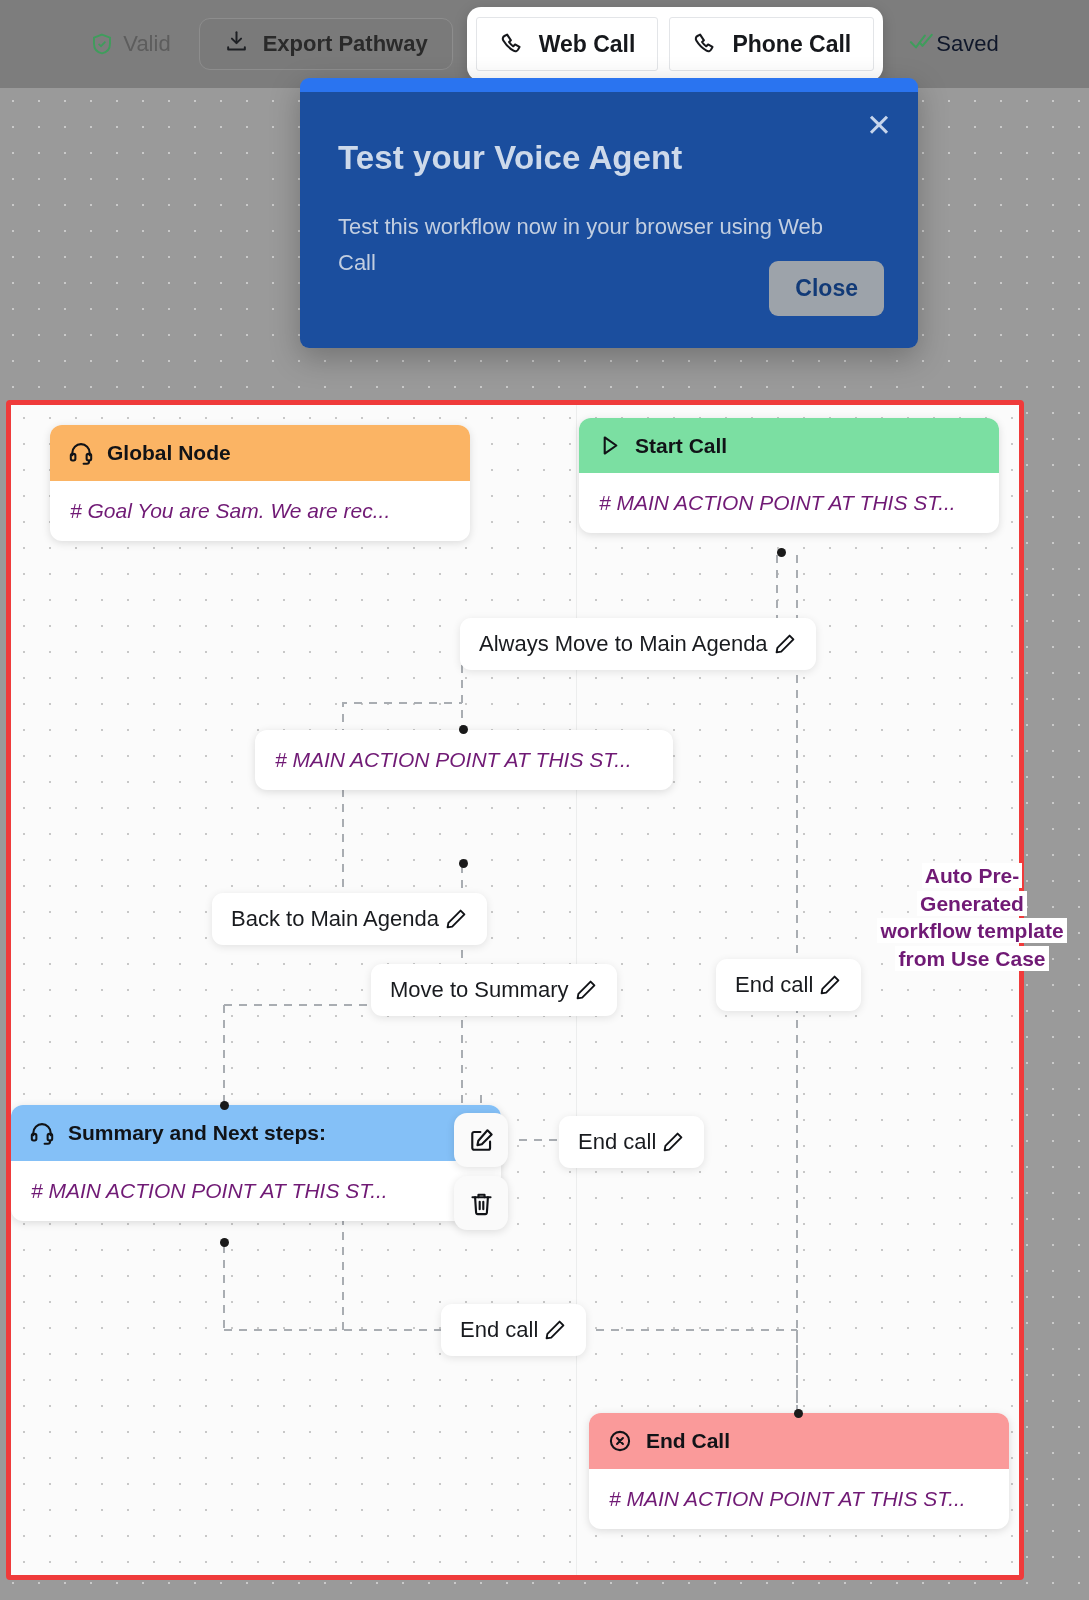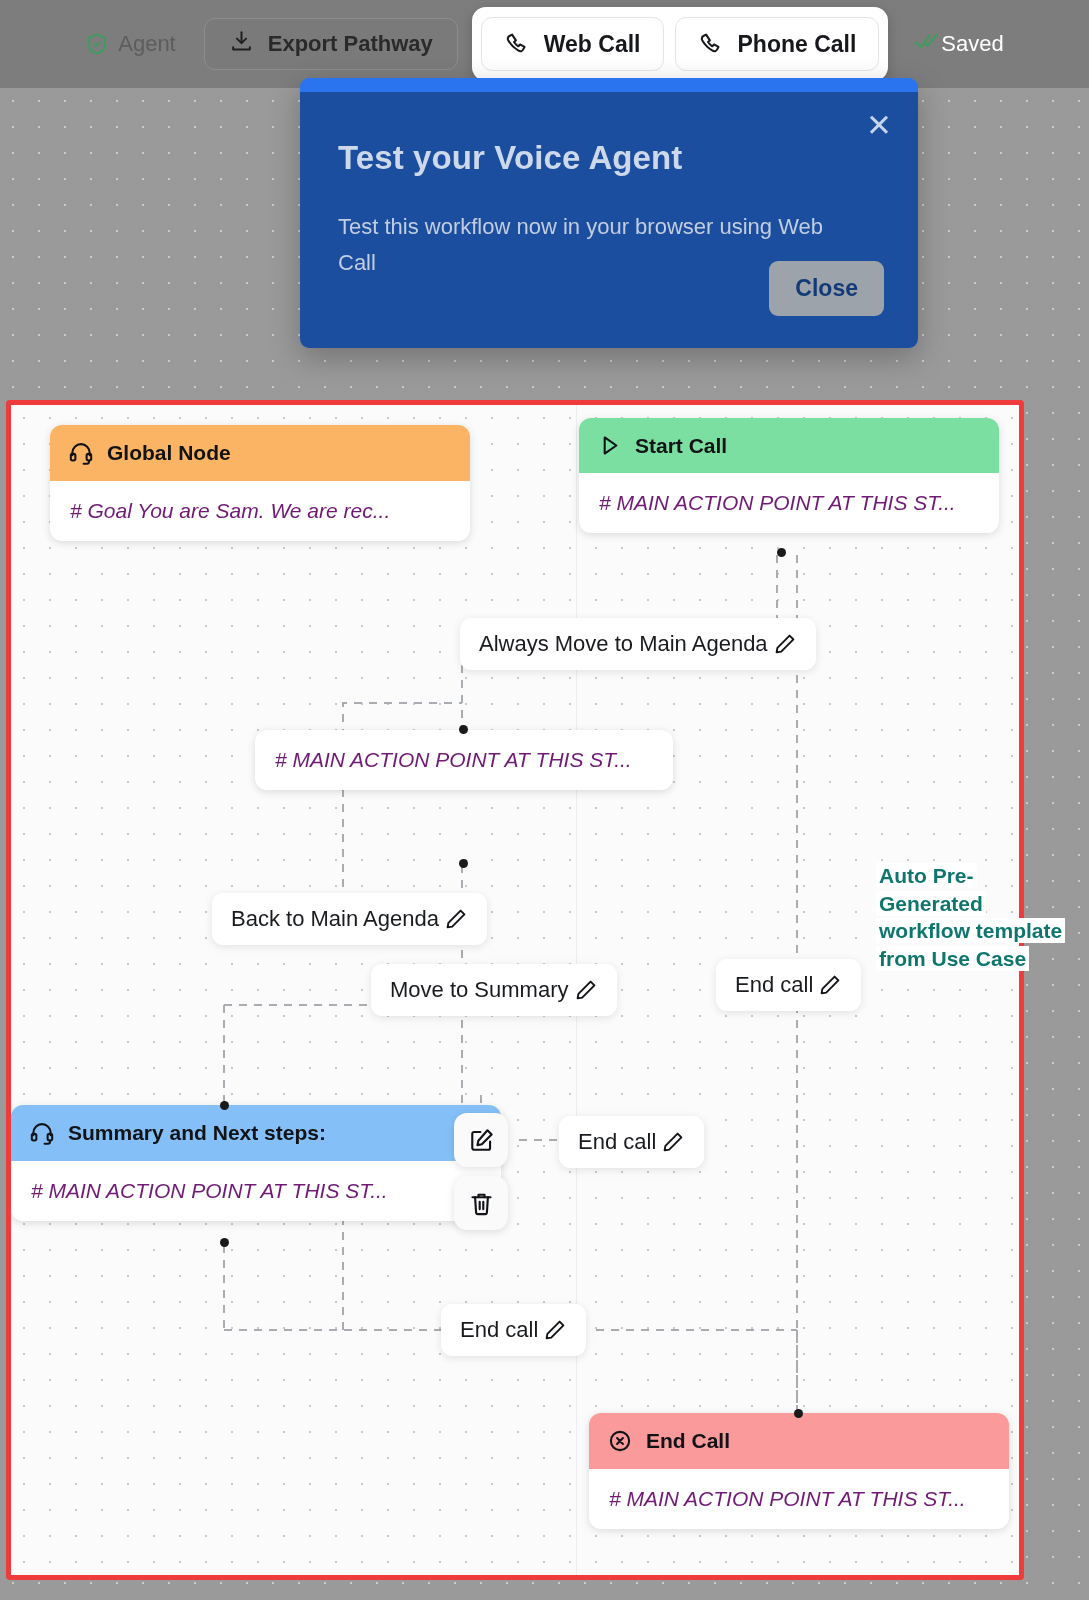--- a/index.html
+++ b/index.html
@@ -74,33 +74,33 @@
     padding: 10px 9px;
     display: flex;
     align-items: center;
     gap: 11px;
     box-shadow: 0 4px 14px rgba(0,0,0,.18);
   }
   .call-btn {
     display: flex; align-items: center; gap: 14px;
     height: 54px;
     padding: 0 22px;
-    border-radius: 11px;
+    border-radius: 3px;
     background: #ffffff;
     border: 1px solid #e3e5e8;
     color: #16181c;
     font-size: 23px;
     font-weight: 700;
     white-space: nowrap;
   }
   .call-btn svg { display:block; }
 
   .saved-chip {
     display: flex; align-items: center; gap: 0;
-    color: #ffffff;
+    color: #0f172a;
     font-size: 22px;
     margin-left: 26px;
   }
 
   
   .popover {
     position: absolute;
     left: 300px; top: 78px;
     width: 618px;
     border-radius: 9px;
@@ -273,25 +273,25 @@
     align-items: center;
     justify-content: center;
   }
   .act-btn svg { display:block; }
 
   
   .callout {
     position: absolute;
     left: 876px; top: 862px;
     width: 192px;
-    text-align: left;
+    text-align: center;
     font-size: 21px;
     font-weight: 700;
     line-height: 27.5px;
-    color: #0f766e;
+    color: #701a75;
     z-index: 25;
   }
   .callout span {
     background: #ffffff;
     padding: 1px 3px;
     box-decoration-break: clone;
     -webkit-box-decoration-break: clone;
   }
 </style>
 </head>
@@ -304,21 +304,21 @@
   <div class="toolbar">
     <div class="tb-inner">
 
       <div class="valid-chip">
         <span>
           <svg width="24" height="24" viewBox="0 0 24 24" fill="none" stroke="#3f9d5c" stroke-width="1.9">
             <path d="M12 2.6 20 5.6v6.1c0 5-3.4 8.6-8 9.7-4.6-1.1-8-4.7-8-9.7V5.6z"></path>
             <path d="M8.6 11.9l2.4 2.3 4.4-4.6" stroke-width="1.7"></path>
           </svg>
         </span>
-        <span>Agent</span>
+        <span>Valid</span>
       </div>
 
       <div class="export-btn">
         <span>
           <svg width="25" height="25" viewBox="0 0 24 24" fill="none" stroke="#1d1f23" stroke-width="1.9" stroke-linecap="round" stroke-linejoin="round">
             <path d="M12 3v10"></path>
               <path d="M7.6 9.2 12 13.6l4.4-4.4"></path>
               <path d="M4 17.4v2.2h16v-2.2"></path>
           </svg>
         </span>

